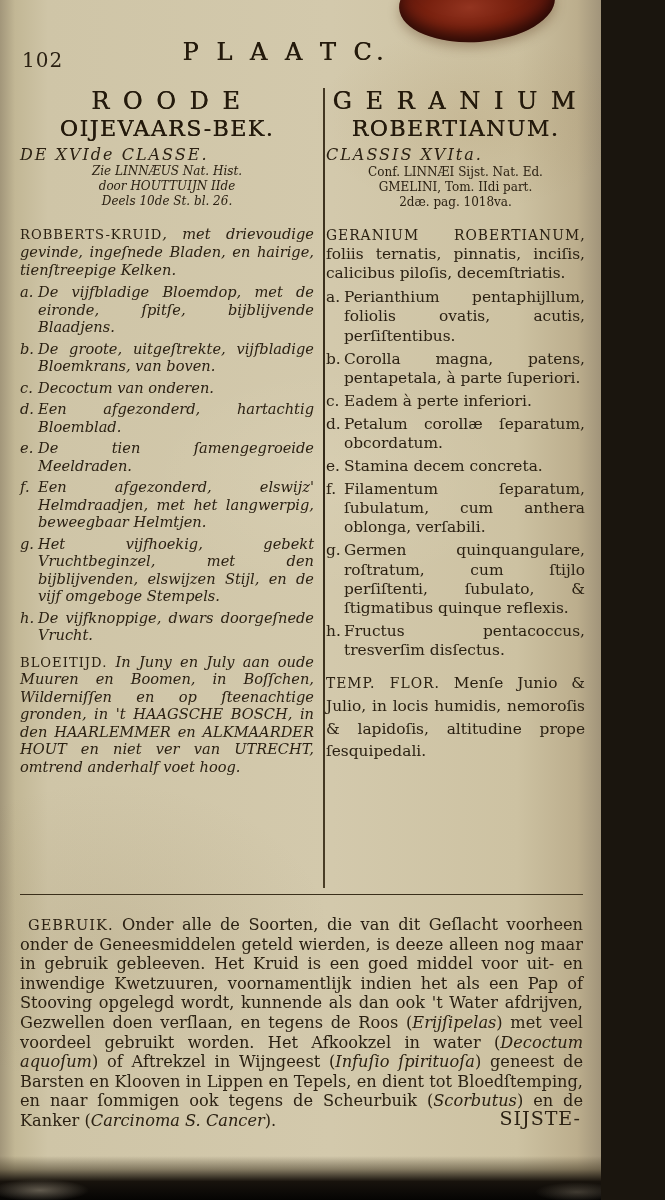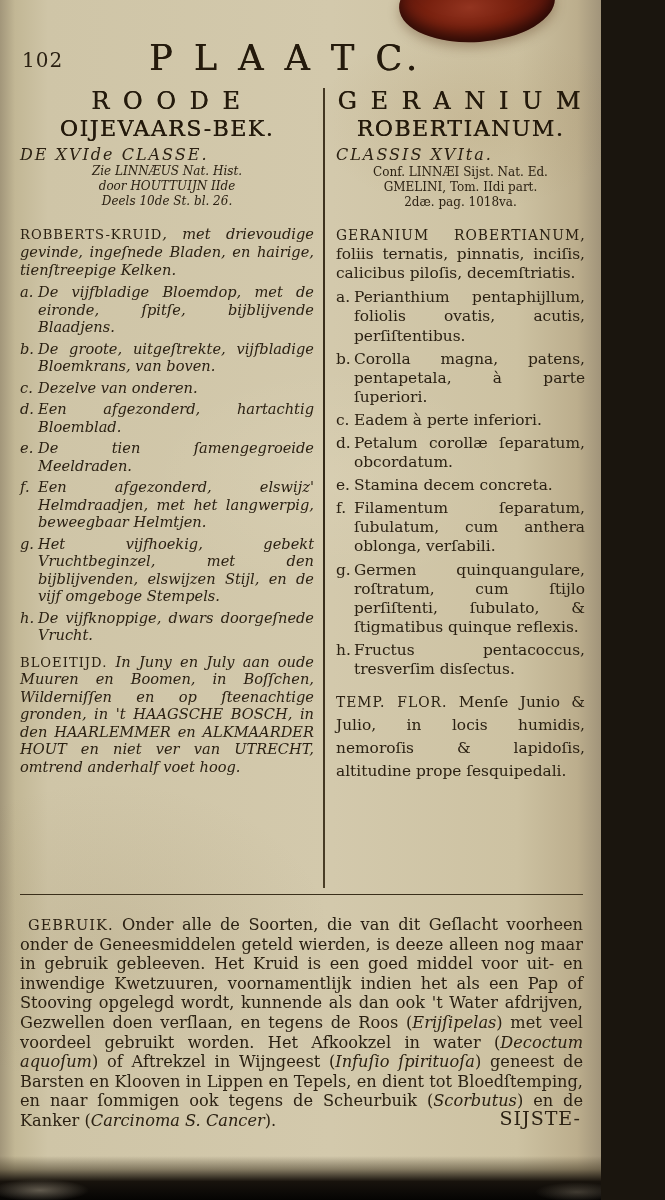--- a/index.html
+++ b/index.html
@@ -20,26 +20,26 @@
   .stain{
     position:absolute;top:-36px;right:46px;width:156px;height:78px;border-radius:50%;
     transform:rotate(-4deg);
     background:radial-gradient(ellipse at 45% 55%, #933420 0%, #79210f 35%, #55130b 70%, #3a0c06 100%);
     box-shadow:0 5px 12px rgba(80,45,20,.35), inset 0 -8px 14px rgba(0,0,0,.55);
   }
   .header{position:absolute;top:38px;left:0;right:0;height:40px;}
   .pagenum{position:absolute;left:22px;top:10px;font-size:20px;letter-spacing:1px;}
   .plate-title{
     position:absolute;left:0;right:30px;text-align:center;top:0;
-    font-size:35px;letter-spacing:5px;color:#241a0c;text-shadow:.4px 0 0 currentColor;
+    font-size:24px;letter-spacing:5px;color:#241a0c;text-shadow:.4px 0 0 currentColor;
   }
   .cols{position:absolute;top:88px;left:20px;right:16px;height:800px;display:flex;}
   .col{box-sizing:border-box;}
   .col.left{width:303px;padding-right:9px;font-size:14.6px;line-height:1.2;}
-  .col.right{flex:1;padding-left:11px;font-size:15.4px;line-height:1.24;}
+  .col.right{flex:1;padding-left:1px;font-size:15.4px;line-height:1.24;}
   .divider{width:2px;background:linear-gradient(180deg,#443823 0%,#332a18 50%,#4a3e27 100%);}
   .col-title1{text-align:center;font-size:24px;letter-spacing:3px;color:#241a0c;text-shadow:.35px 0 0 currentColor;line-height:1.15;}
   .col-title2{text-align:center;font-size:22px;letter-spacing:1.5px;color:#241a0c;text-shadow:.35px 0 0 currentColor;line-height:1.15;}
   .col-classis{text-align:left;font-style:italic;font-size:16px;letter-spacing:2px;margin-top:4px;}
   .col-ref{text-align:center;font-size:12px;line-height:1.26;}
   .left .col-ref{font-style:italic;}
   .para{margin:0;text-align:justify;}
   .intro{margin:16px 0 5px;}
   .sc{font-size:.9em;letter-spacing:1px;}
   .item{display:flex;margin:4px 0;text-align:justify;}
@@ -86,21 +86,21 @@
       <div class="item">
           <span class="lbl">a.</span>
           <span class="txt">De vijfbladige Bloemdop, met de eironde, ſpitſe, bijblijvende Blaadjens.</span>
         </div>
       <div class="item">
           <span class="lbl">b.</span>
           <span class="txt">De groote, uitgeſtrekte, vijfbladige Bloemkrans, van boven.</span>
         </div>
       <div class="item">
           <span class="lbl">c.</span>
-          <span class="txt">Dezelve van onderen.</span>
+          <span class="txt">Decoctum van onderen.</span>
         </div>
       <div class="item">
           <span class="lbl">d.</span>
           <span class="txt">Een afgezonderd, hartachtig Bloemblad.</span>
         </div>
       <div class="item">
           <span class="lbl">e.</span>
           <span class="txt">De tien ſamengegroeide Meeldraden.</span>
         </div>
       <div class="item">

